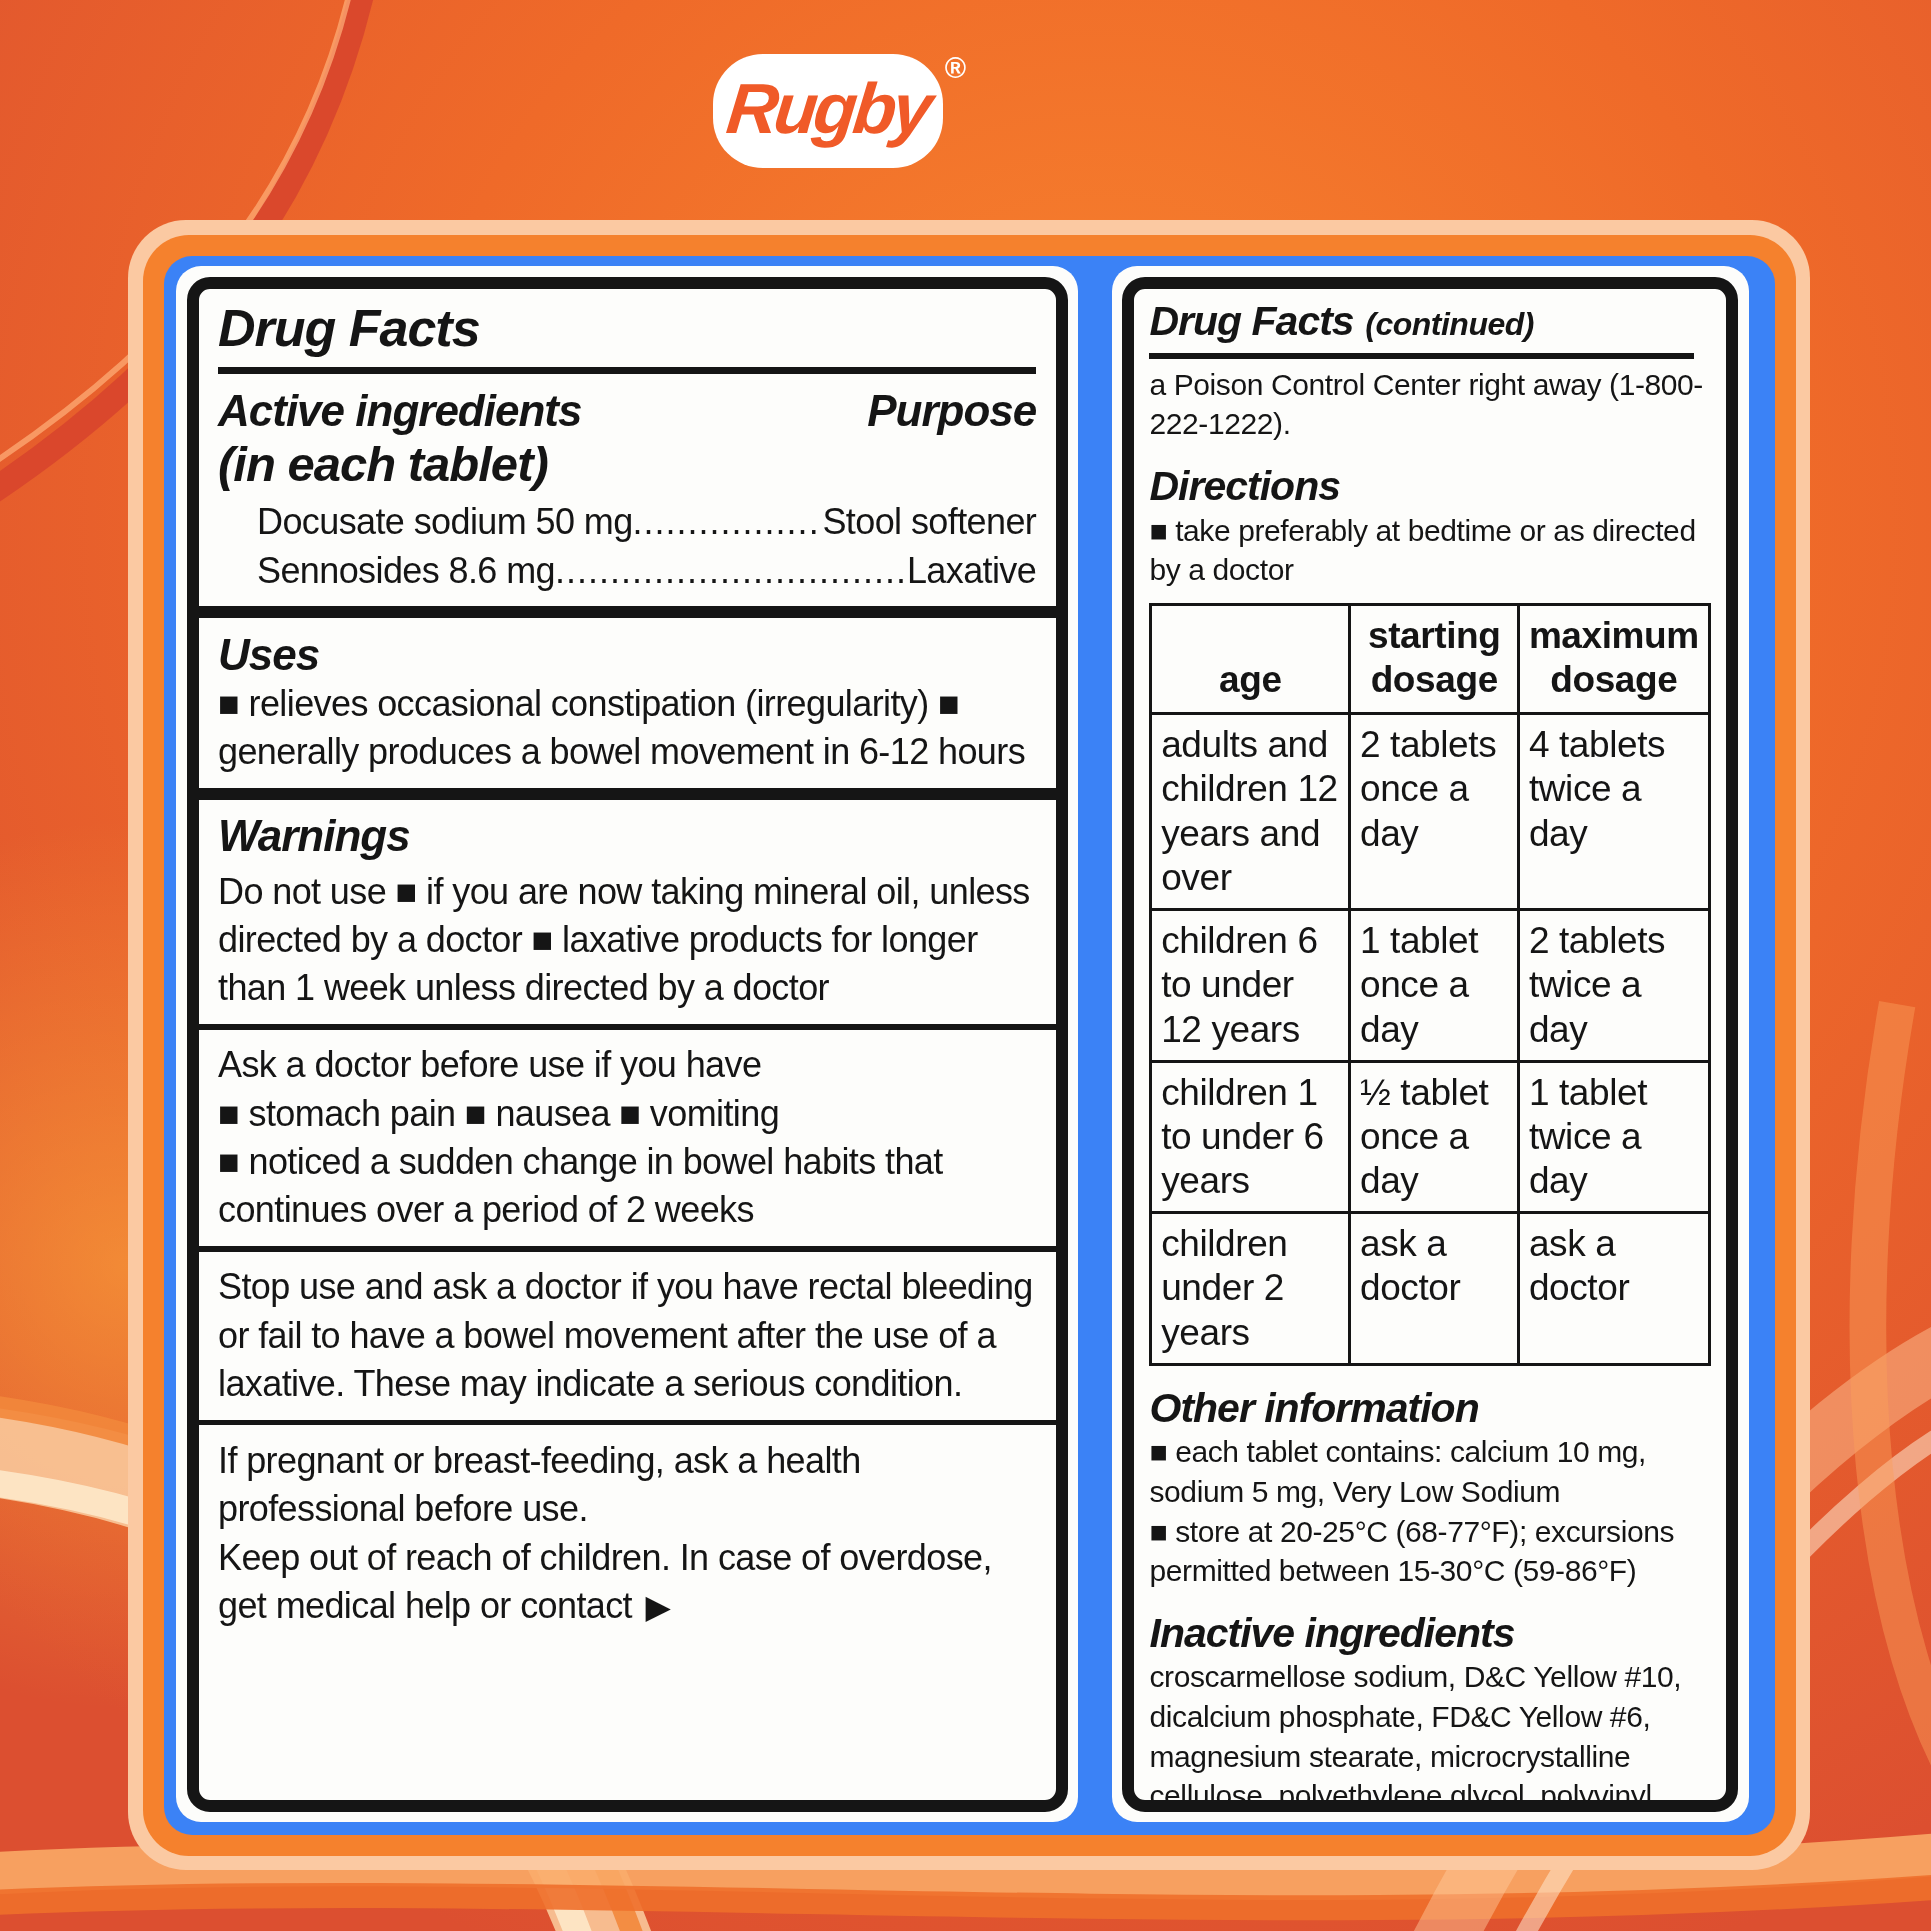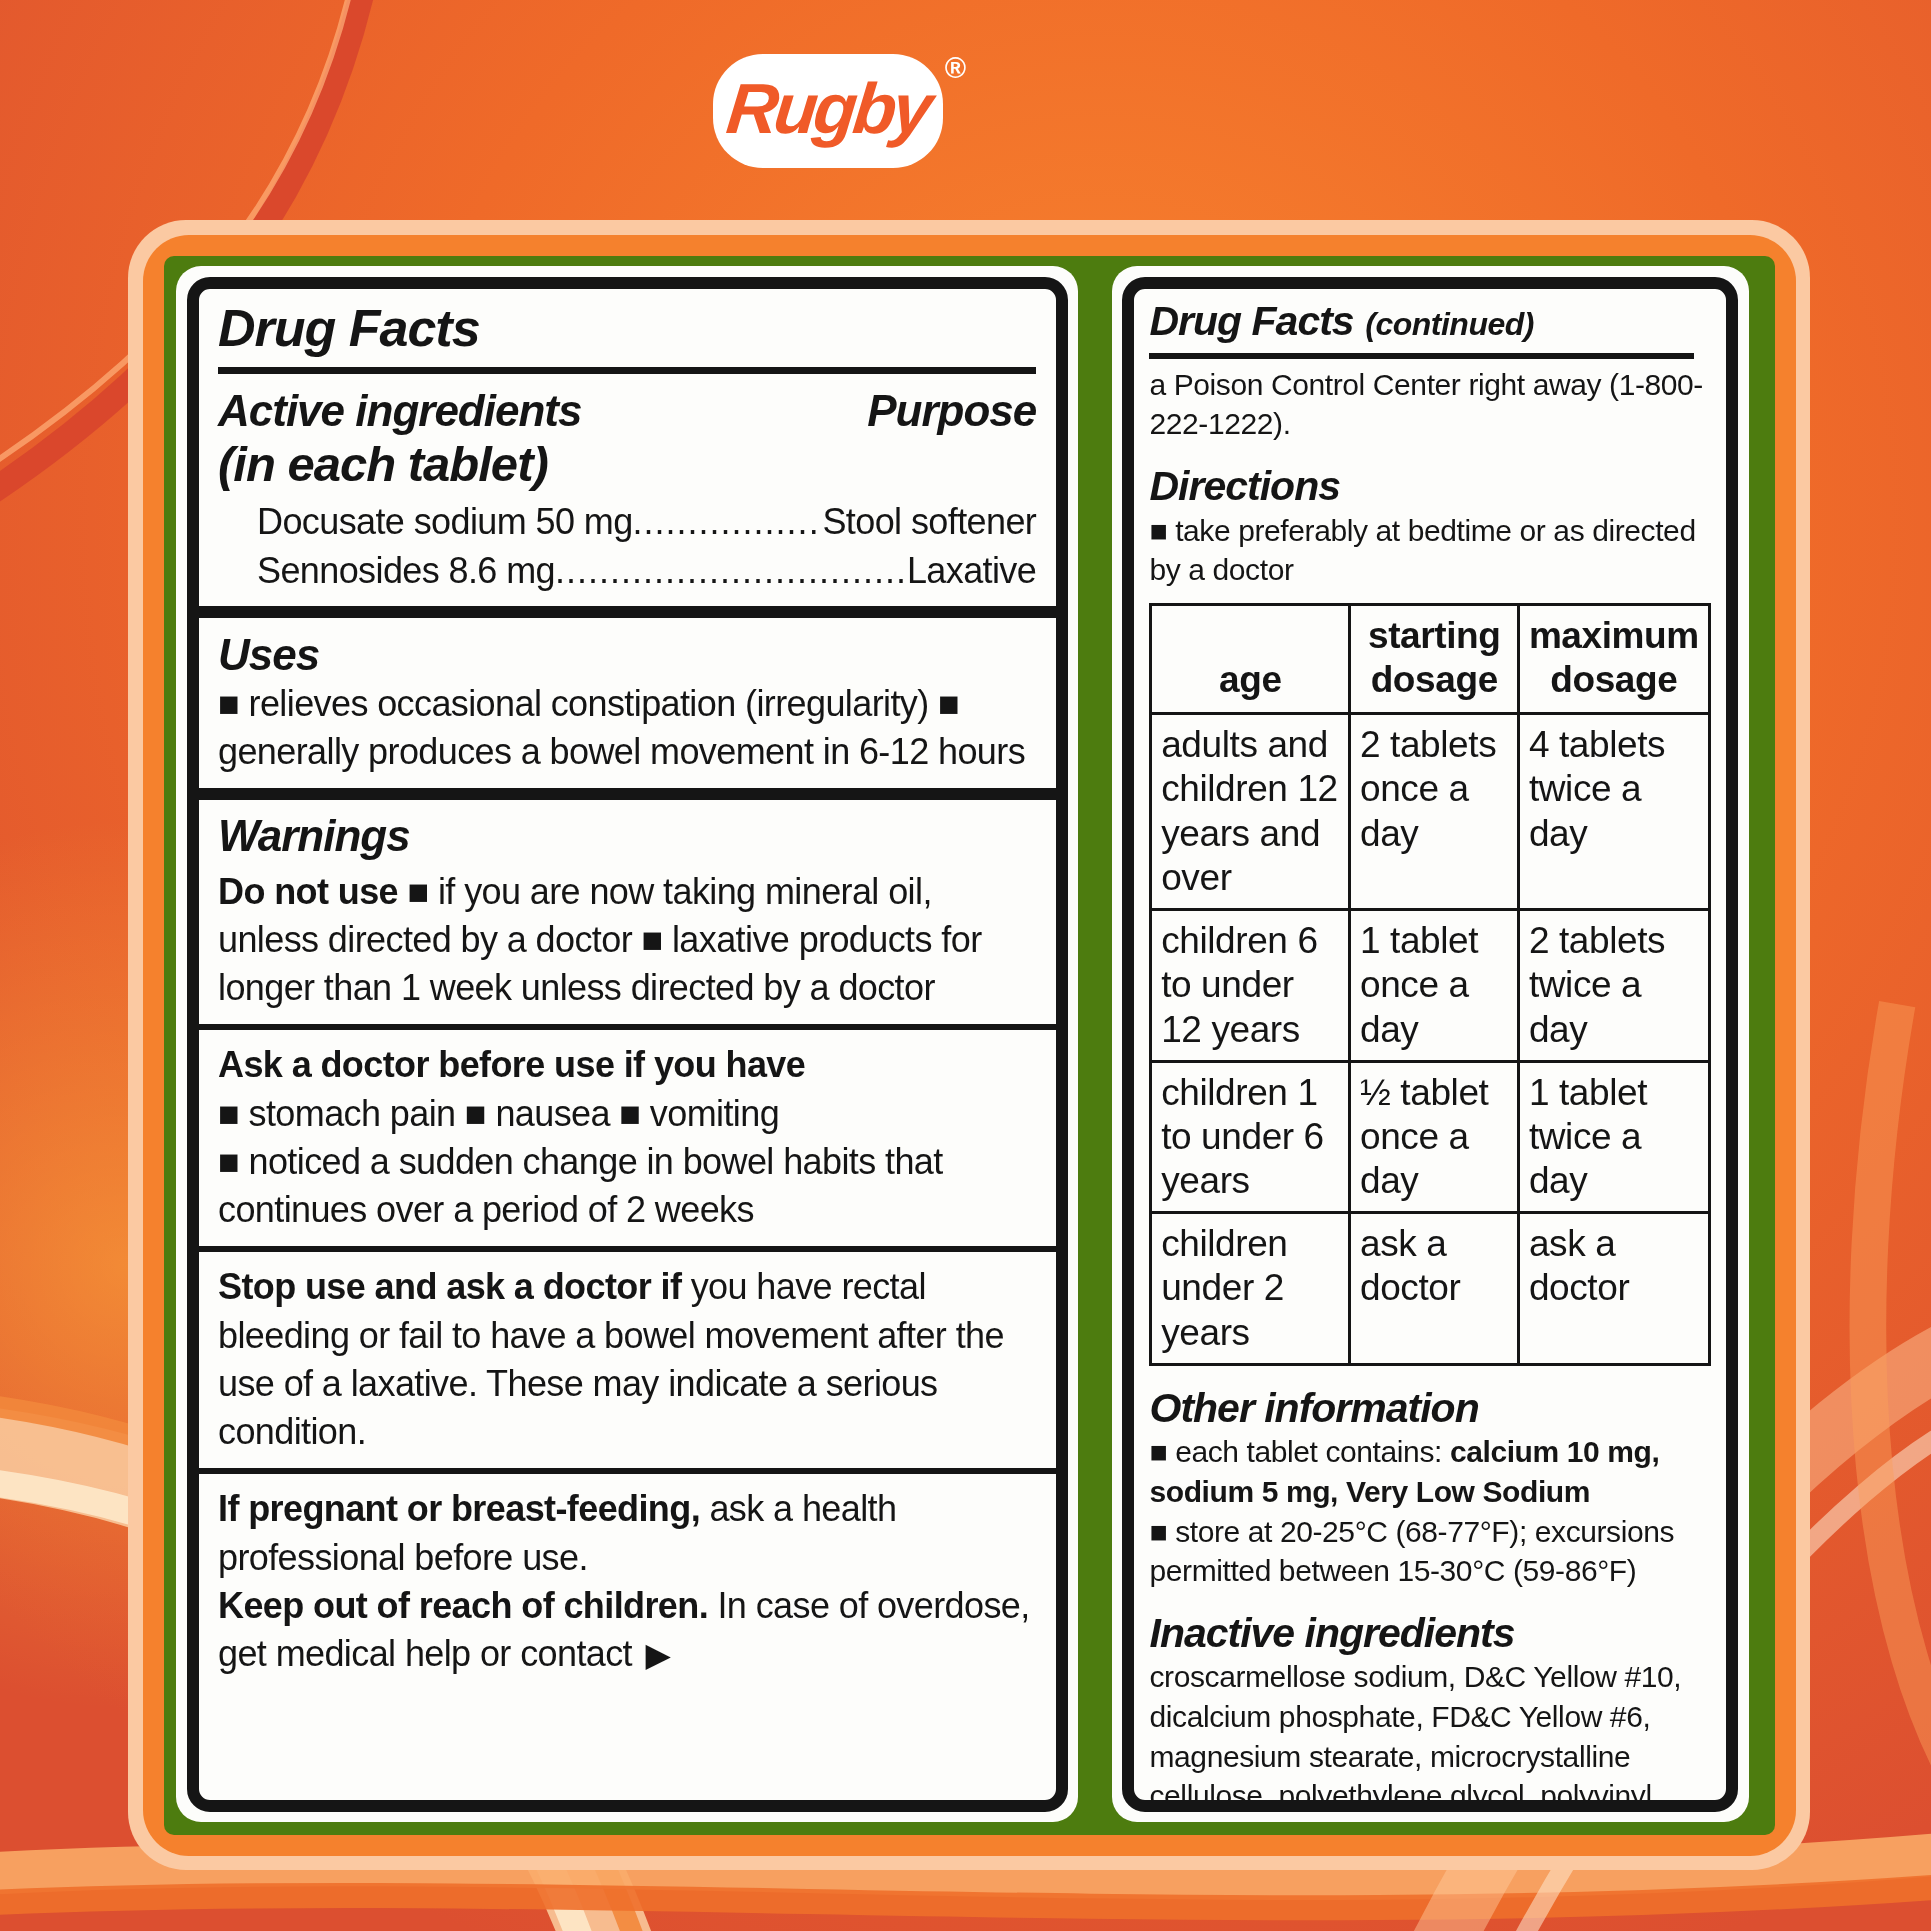--- a/index.html
+++ b/index.html
@@ -18,35 +18,35 @@
     font-style:italic;font-weight:bold;font-size:71px;color:#f05a28;
     letter-spacing:-3.9px;transform:skewX(-6deg);padding-bottom:5.8px;
   }
   .logo-reg{position:absolute;right:0;top:-1.9px;color:#fff;font-size:29px;font-weight:bold;}
   
   .frame{
     position:absolute;left:128px;top:220px;width:1682px;height:1650px;
     background:#fbc9a2;border-radius:58px;
   }
   .frame-orange{position:absolute;left:14.5px;top:14.5px;right:14.5px;bottom:14.5px;background:#f5812d;border-radius:46px;}
-  .frame-red{position:absolute;left:21px;top:21px;right:21px;bottom:21px;background:#4d7c0f;border-radius:10px;}
+  .frame-red{position:absolute;left:21px;top:21px;right:21px;bottom:21px;background:#3b82f6;border-radius:28px;}
   .panel{position:absolute;background:#fdfdfb;border-radius:25px;padding:10.6px;box-sizing:border-box;}
   .panel-left{left:12.6px;top:10.6px;width:902px;height:1556px;}
   .panel-right{left:948px;top:10.6px;width:637px;height:1556px;}
   .box{
     height:100%;box-sizing:border-box;border:12.6px solid #151515;border-radius:23px;
     background:#fdfdfb;display:flex;flex-direction:column;overflow:hidden;
   }
   .rule-major{height:11.6px;background:#151515;}
   .rule-minor{height:5.8px;background:#151515;}
   .divider{height:13.5px;background:#151515;}
   .lsec{padding:11.6px 19.3px;}
   .rsec{padding:9.7px 15.4px;}
   .t{font-size:36px;line-height:1.34;letter-spacing:-0.6px;}
-  .b{font-weight:bold;}
+  .b{font-weight:normal;}
   .h1{font-style:italic;font-weight:bold;font-size:52px;letter-spacing:-1px;line-height:1.1;}
   .h2{font-style:italic;font-weight:bold;font-size:44px;letter-spacing:-1px;line-height:1.15;}
   .h3{font-style:italic;font-weight:bold;font-size:49px;letter-spacing:-1px;line-height:1.15;}
   .tr2{font-size:30px;line-height:1.32;letter-spacing:-0.4px;}
   .h2r{font-style:italic;font-weight:bold;font-size:41px;letter-spacing:-1px;line-height:1.15;}
   .h2r-small{font-style:italic;font-weight:bold;font-size:32px;letter-spacing:-0.5px;}
   .mt6{margin-top:5.8px;}
   
   .ing-row{display:flex;align-items:baseline;margin-left:39px;}
   .ing-row .dots{flex:1;overflow:hidden;white-space:nowrap;letter-spacing:1px;}

